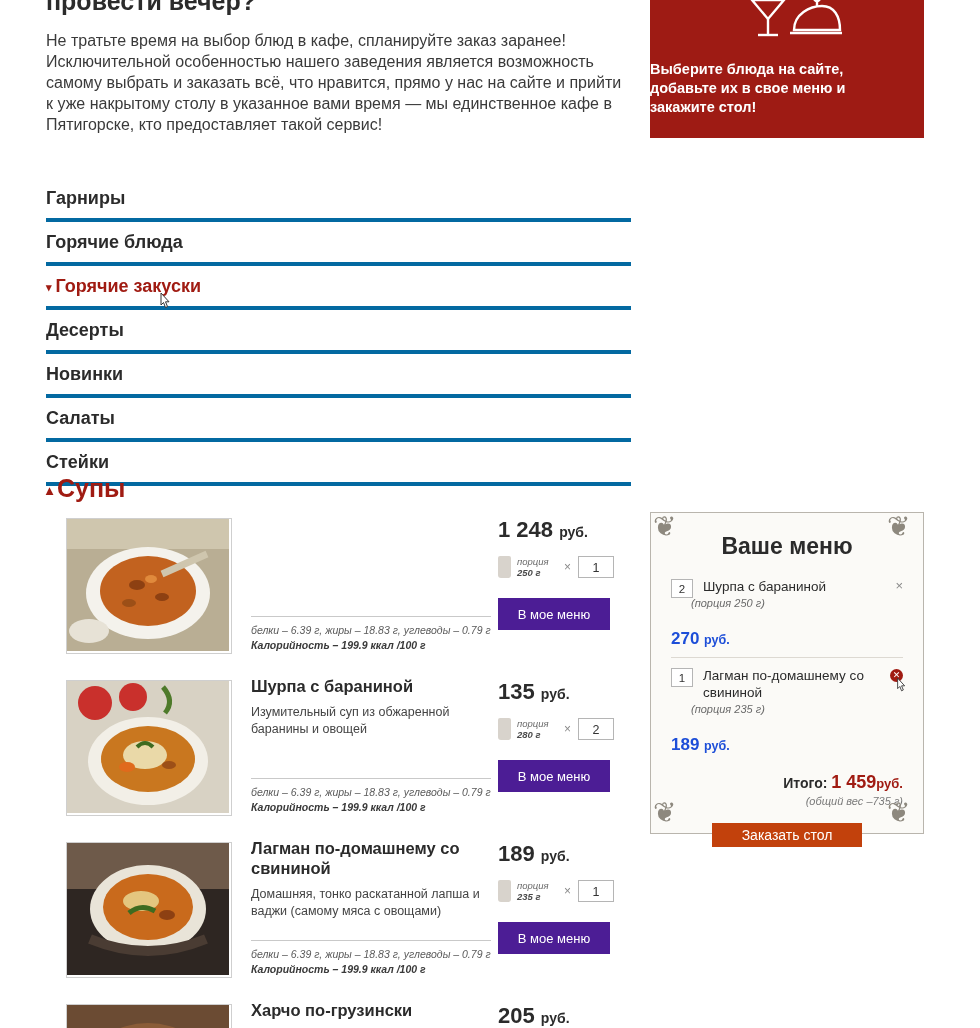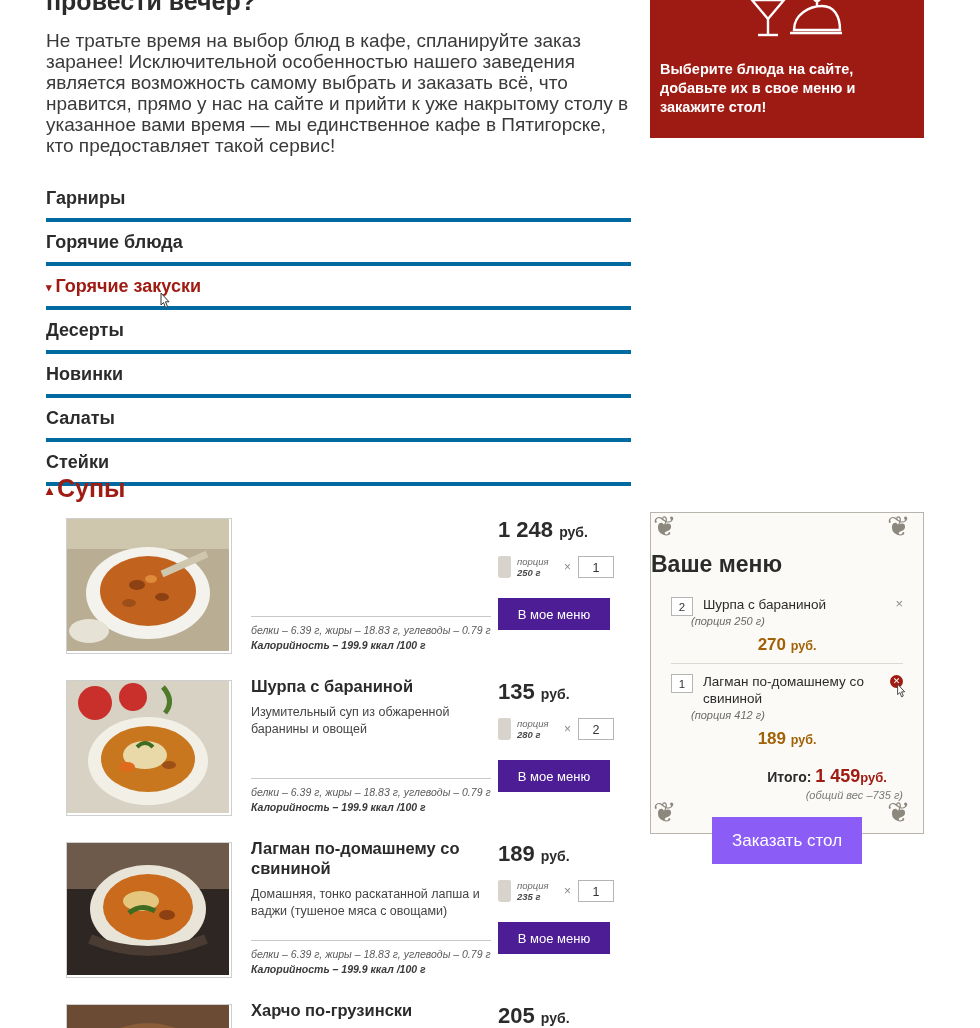--- a/index.html
+++ b/index.html
@@ -25,21 +25,21 @@
   }
   .intro h1 {
     margin: 0 0 14px 0;
     font-size: 25px;
     font-weight: bold;
     color: #2b2b2b;
     line-height: 1.2;
   }
   .intro p {
     margin: 0;
-    font-size: 19px;
+    font-size: 16px;
     line-height: 21px;
     color: #3a3a3a;
   }
 
   
   .banner {
     position: absolute;
     left: 650px;
     top: -28px;
     width: 274px;
@@ -63,21 +63,21 @@
   .banner-icons {
     position: absolute;
     left: 0;
     right: 0;
     top: 18px;
     text-align: center;
     height: 50px;
   }
   .banner-text {
     position: absolute;
-    left: 10px;
+    left: 0;
     right: 10px;
     top: 88px;
     font-size: 14.5px;
     font-weight: bold;
     line-height: 19px;
   }
 
   
   .cat-list {
     position: absolute;
@@ -265,25 +265,25 @@
   }
   .cart-corner {
     position: absolute;
     width: 34px;
     height: 34px;
     color: #8d887e;
     font-size: 28px;
     line-height: 28px;
   }
   .cart-title {
-    text-align: left;
+    text-align: center;
     font-size: 23px;
     font-weight: bold;
     color: #2b2b2b;
-    margin-top: 38px;
+    margin-top: 20px;
   }
   .cart-items {
     margin: 18px 20px 0 20px;
   }
   .cart-item {
     position: relative;
     border-bottom: 1px solid #ddd9d2;
     padding-bottom: 8px;
     margin-bottom: 9px;
   }
@@ -309,25 +309,25 @@
     padding-right: 18px;
   }
   .ci-portion {
     margin-left: 20px;
     font-size: 11px;
     font-style: italic;
     color: #6a6a6a;
     margin-top: 2px;
   }
   .ci-price {
-    text-align: center;
+    text-align: left;
     font-size: 17px;
     font-weight: bold;
-    color: #a16207;
-    margin-top: 8px;
+    color: #1d4ed8;
+    margin-top: 20px;
   }
   .ci-price .cur {
     font-size: 12.5px;
   }
   .ci-del {
     position: absolute;
     right: 0;
     top: 0;
     color: #8a8a8a;
     font-size: 13px;
@@ -346,21 +346,21 @@
   }
   .cart-cursor {
     position: absolute;
     right: -6px;
     top: 10px;
     width: 14px;
     height: 18px;
   }
   .cart-total {
     text-align: right;
-    margin: 6px 36px 0 20px;
+    margin: 6px 20px 0 20px;
     font-size: 14px;
     font-weight: bold;
     color: #2b2b2b;
   }
   .cart-total .sum {
     color: #a01b12;
     font-size: 18px;
   }
   .cart-total .cur {
     color: #a01b12;
@@ -370,25 +370,25 @@
     text-align: right;
     margin: 2px 20px 0 20px;
     font-size: 11px;
     font-style: italic;
     color: #7a7a7a;
   }
   .cart-btn {
     display: block;
     margin: 16px auto 0 auto;
     width: 150px;
-    height: 47px;
-    background: #8b5cf6;
+    height: 24px;
+    background: #c2410c;
     color: #fff;
     border: none;
-    font-size: 17px;
+    font-size: 14px;
     cursor: pointer;
     font-family: "Liberation Sans", sans-serif;
   }
 </style>
 </head>
 <body>
 
 <div class="intro">
   <h1>провести вечер?</h1>
   <p>Не тратьте время на выбор блюд в кафе, спланируйте заказ заранее! Исключительной особенностью нашего заведения является возможность самому выбрать и заказать всё, что нравится, прямо у нас на сайте и прийти к уже накрытому столу в указанное вами время — мы единственное кафе в Пятигорске, кто предоставляет такой сервис!</p>
@@ -534,21 +534,21 @@
         <ellipse cx="81" cy="66" rx="58" ry="44" fill="#e9e4d8"></ellipse>
         <ellipse cx="81" cy="64" rx="45" ry="33" fill="#c96a1c"></ellipse>
         <ellipse cx="74" cy="58" rx="18" ry="10" fill="#e4c67f"></ellipse>
         <path d="M62 70 q12 -10 26 -2" stroke="#3e6b20" stroke-width="5" fill="none"></path>
         <ellipse cx="100" cy="72" rx="8" ry="5" fill="#8d4012"></ellipse>
         <path d="M23 96 q58 24 116 0" stroke="#4a3c33" stroke-width="10" fill="none"></path>
       </svg>
     </div>
     <div class="dish-info">
       <div class="dish-title">Лагман по-домашнему со свининой</div>
-      <div class="dish-desc">Домашняя, тонко раскатанной лапша и ваджи (тушеное мяса с овощами)</div>
+      <div class="dish-desc">Домашняя, тонко раскатанной лапша и ваджи (самому мяса с овощами)</div>
     </div>
     <div class="dish-nutr">
       <div>белки – 6.39 г, жиры – 18.83 г, углеводы – 0.79 г</div>
       <div><b>Калорийность – 199.9 ккал /100 г</b></div>
     </div>
     <div class="dish-right">
       <div class="dish-price">
         <span>189</span>
         <span class="cur">руб.</span>
       </div>
@@ -603,21 +603,21 @@
       <div class="ci-price">
         <span>270</span>
         <span class="cur">руб.</span>
       </div>
       <span class="ci-del">×</span>
     </div>
 
     <div class="cart-item">
       <span class="ci-qty">1</span>
       <div class="ci-name">Лагман по-домашнему со свининой</div>
-      <div class="ci-portion">(порция 412 г)</div>
+      <div class="ci-portion">(порция 235 г)</div>
       <div class="ci-price">
         <span>189</span>
         <span class="cur">руб.</span>
       </div>
       <span class="ci-del circle">✕</span>
       <svg class="cart-cursor" viewBox="0 0 16 20">
         <path d="M3 1 L3 13 L5.5 10.5 L7.5 15.5 L9.5 14.5 L7.5 9.8 L11 9.8 Z" fill="#ffffff" stroke="#333333" stroke-width="1"></path>
       </svg>
     </div>
   </div>

